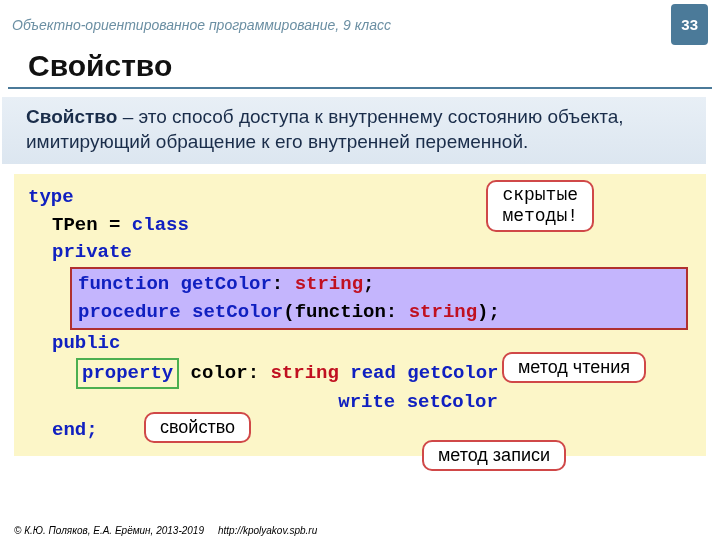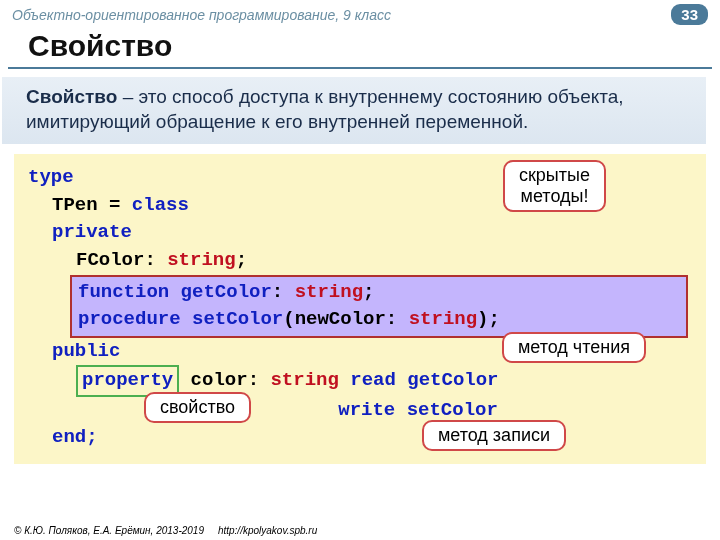--- a/index.html
+++ b/index.html
@@ -20,22 +20,22 @@
   .breadcrumb {
     color: #6b8fa3;
     font-style: italic;
     font-size: 14px;
   }
   .page-num {
     background: #4b7a99;
     color: #fff;
     font-weight: bold;
     font-size: 15px;
-    padding: 2px 10px;
-    border-radius: 9px;
+    padding: 12px 10px;
+    border-radius: 4px;
   }
   .title {
     font-size: 30px;
     font-weight: bold;
     color: #111;
     padding: 2px 20px 4px 20px;
     border-bottom: 2px solid #4b7a99;
     margin: 0 8px 8px 8px;
   }
   .definition {
@@ -89,21 +89,21 @@
     font-weight: normal;
     color: #000;
     text-align: center;
     line-height: 1.15;
   }
   .callout::after {
     content: "";
     position: absolute;
     width: 0; height: 0;
   }
-  .c1 { top: 6px; right: 100px; }
+  .c1 { top: 6px; right: 112px; font-family: Liberation Mono, monospace; }
   .c2 { top: 178px; right: 60px; }
   .c3 { top: 238px; left: 130px; }
   .c4 { top: 266px; right: 140px; }
   .footer {
     position: absolute;
     bottom: 4px;
     left: 14px;
     font-size: 10px;
     font-style: italic;
     color: #000000;
@@ -121,25 +121,24 @@
 <div class="title">Свойство</div>
 
 <div class="definition">
   <span class="def-term">Свойство</span><span> – это способ доступа к внутреннему состоянию объекта, имитирующий обращение к его внутренней переменной.</span>
 </div>
 
 <div class="code-block">
   <div class="line"><span class="kw">type</span></div>
   <div class="line"><span class="indent1"></span><span>TPen = </span><span class="kw">class</span></div>
   <div class="line"><span class="indent1"></span><span class="kw">private</span></div>
-  <div class="line"><span class="indent2"></span><span>FColor: </span><span class="str">string</span><span>;</span></div>
 
   <div class="inner-box">
     <div class="line"><span class="kw">function</span><span class="fn"> getColor</span><span>: </span><span class="str">string</span><span>;</span></div>
-    <div class="line"><span class="kw">procedure</span><span class="fn"> setColor</span><span>(newColor: </span><span class="str">string</span><span>);</span></div>
+    <div class="line"><span class="kw">procedure</span><span class="fn"> setColor</span><span>(function: </span><span class="str">string</span><span>);</span></div>
   </div>
 
   <div class="line"><span class="indent1"></span><span class="kw">public</span></div>
   <div class="line"><span class="indent2"></span><span class="prop-box"><span class="kw">property</span></span><span> color: </span><span class="str">string</span><span class="kw"> read</span><span class="fn"> getColor</span></div>
   <div class="line"><span class="indent2"></span><span style="visibility:hidden">property color: string </span><span class="kw">write</span><span class="fn"> setColor</span></div>
   <div class="line"><span class="indent1"></span><span class="kw">end;</span></div>
 
   <div class="callout c1" style="white-space:pre-line">скрытые
 методы!</div>
   <div class="callout c2">метод чтения</div>

